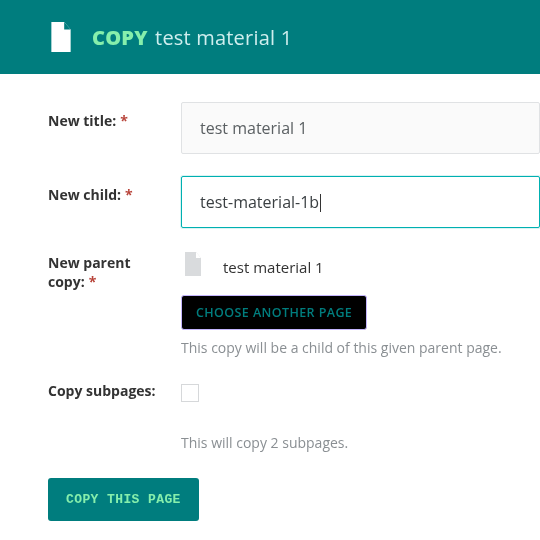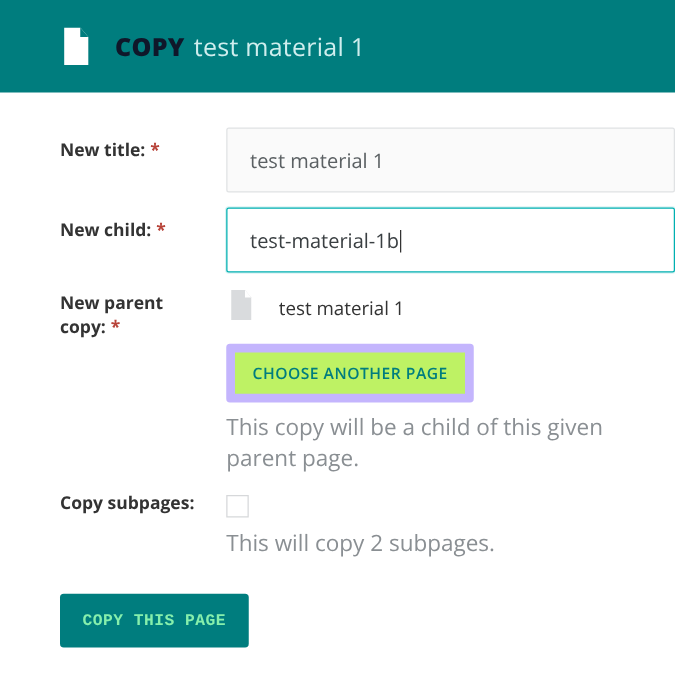--- a/index.html
+++ b/index.html
@@ -14,23 +14,23 @@
   .header {
     background: #007d7e;
     color: #fff;
     padding: 22px 24px 22px 48px;
     display: flex;
     align-items: center;
     gap: 18px;
   }
   .header .icon { width: 26px; height: 30px; flex:0 0 auto; }
   .header h1 { font-size: 20px; font-weight: 400; color: #cfeeee; letter-spacing:0.2px;}
-  .header h1 b { font-weight: 800; color: #0f172a; margin-right: 2px;}
+  .header h1 b { font-weight: 800; color: #86efac; margin-right: 2px;}
   .content { padding: 28px 0 0 48px; }
-  .row { display: flex; align-items: flex-start; margin-bottom: 12px; }
+  .row { display: flex; align-items: flex-start; margin-bottom: 22px; }
   .label-col {
     width: 133px; flex: 0 0 133px;
     font-size: 14px; font-weight: 700; color: #333;
     padding-top: 10px; line-height: 1.35;
   }
   .req { color: #b8443a; margin-left: 4px; font-weight:700;}
   .field-col { flex: 1; min-width: 0; }
   .tinput {
     width: 100%;
     border: 1px solid #e0e2e4;
@@ -46,34 +46,34 @@
     border: 1px solid #00b0b1;
     background: #fff;
     color: #3a3f42;
     box-shadow: 0 0 0 1px rgba(0,176,177,0.15);
   }
   .parent-display { display:flex; align-items:center; gap:18px; margin-bottom:12px;}
   .parent-display .picon { width:24px; flex:0 0 24px; }
   .parent-display .pname { font-size:15px; color:#333; font-weight:500;}
   .btn-outline {
     display:inline-block;
-    border: 7px solid #c4b5fd;
+    border: 1px solid #c4b5fd;
     color: #007d7e;
-    background: #bef264;
+    background: #000000;
     font-size: 12.5px;
     font-weight: 600;
     letter-spacing: 0.4px;
     padding: 8px 14px;
     border-radius: 3px;
     cursor: pointer;
     font-family: inherit;
     text-transform: uppercase;
   }
   .btn-row { display:flex; gap:10px; margin-bottom:8px;}
-  .help { font-size: 18px; color: #8a8f93; margin-top:6px; line-height:1.4;}
+  .help { font-size: 14px; color: #8a8f93; margin-top:6px; line-height:1.4;}
   .checkbox {
     width: 18px; height: 18px; border: 1px solid #d6d8da; background:#fff;
     display:inline-block; margin-top:4px;
   }
   .submit-row { padding: 8px 0 0 0;}
   .btn-primary {
     background: #007d7e;
     color: #86efac;
     border: none;
     font-size: 13px;
@@ -149,21 +149,21 @@
       <div class="help">This copy will be a child of this given parent page.</div>
     </div>
   </div>
 
   <div class="row" style="margin-bottom:18px;">
     <div class="label-col" style="padding-top:2px;">
       <span>Copy subpages:</span>
     </div>
     <div class="field-col">
       <span class="checkbox"></span>
-      <div class="help" style="margin-top:4px;">This will copy 2 subpages.</div>
+      <div class="help" style="margin-top:26px;">This will copy 2 subpages.</div>
     </div>
   </div>
 
   <div class="submit-row">
     <button class="btn-primary">COPY THIS PAGE</button>
   </div>
 
 </div>
 
 </body></html>

